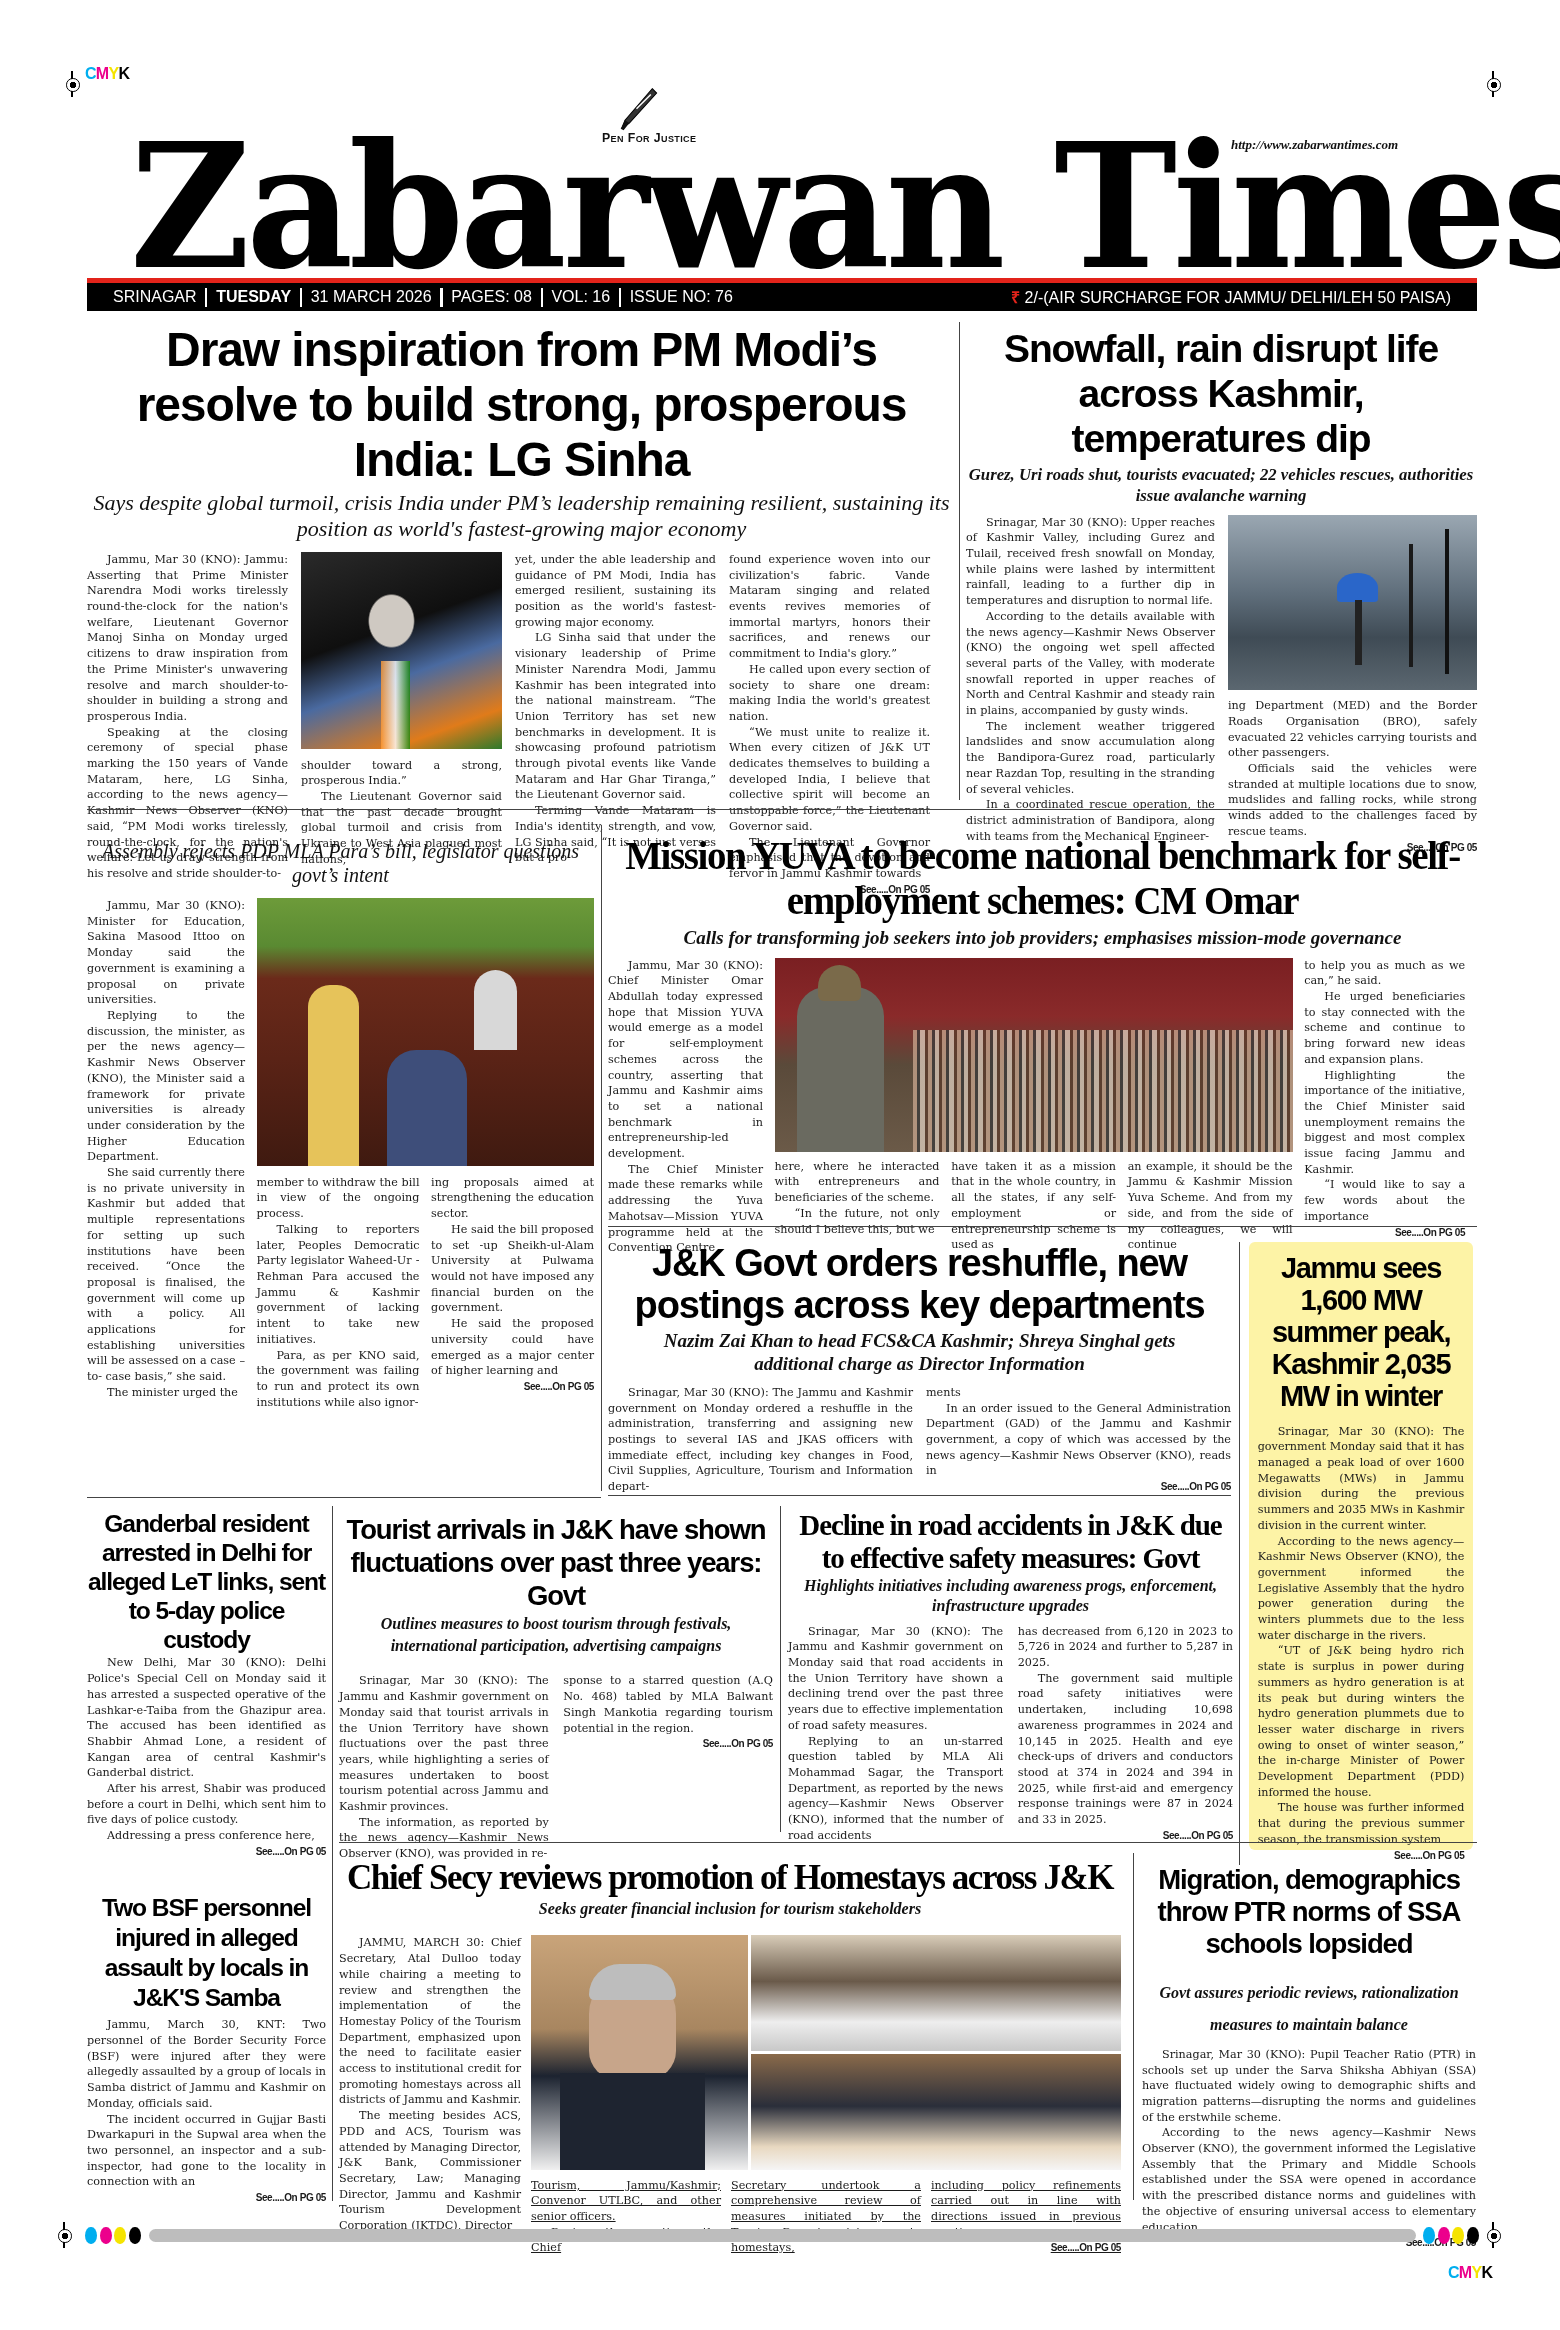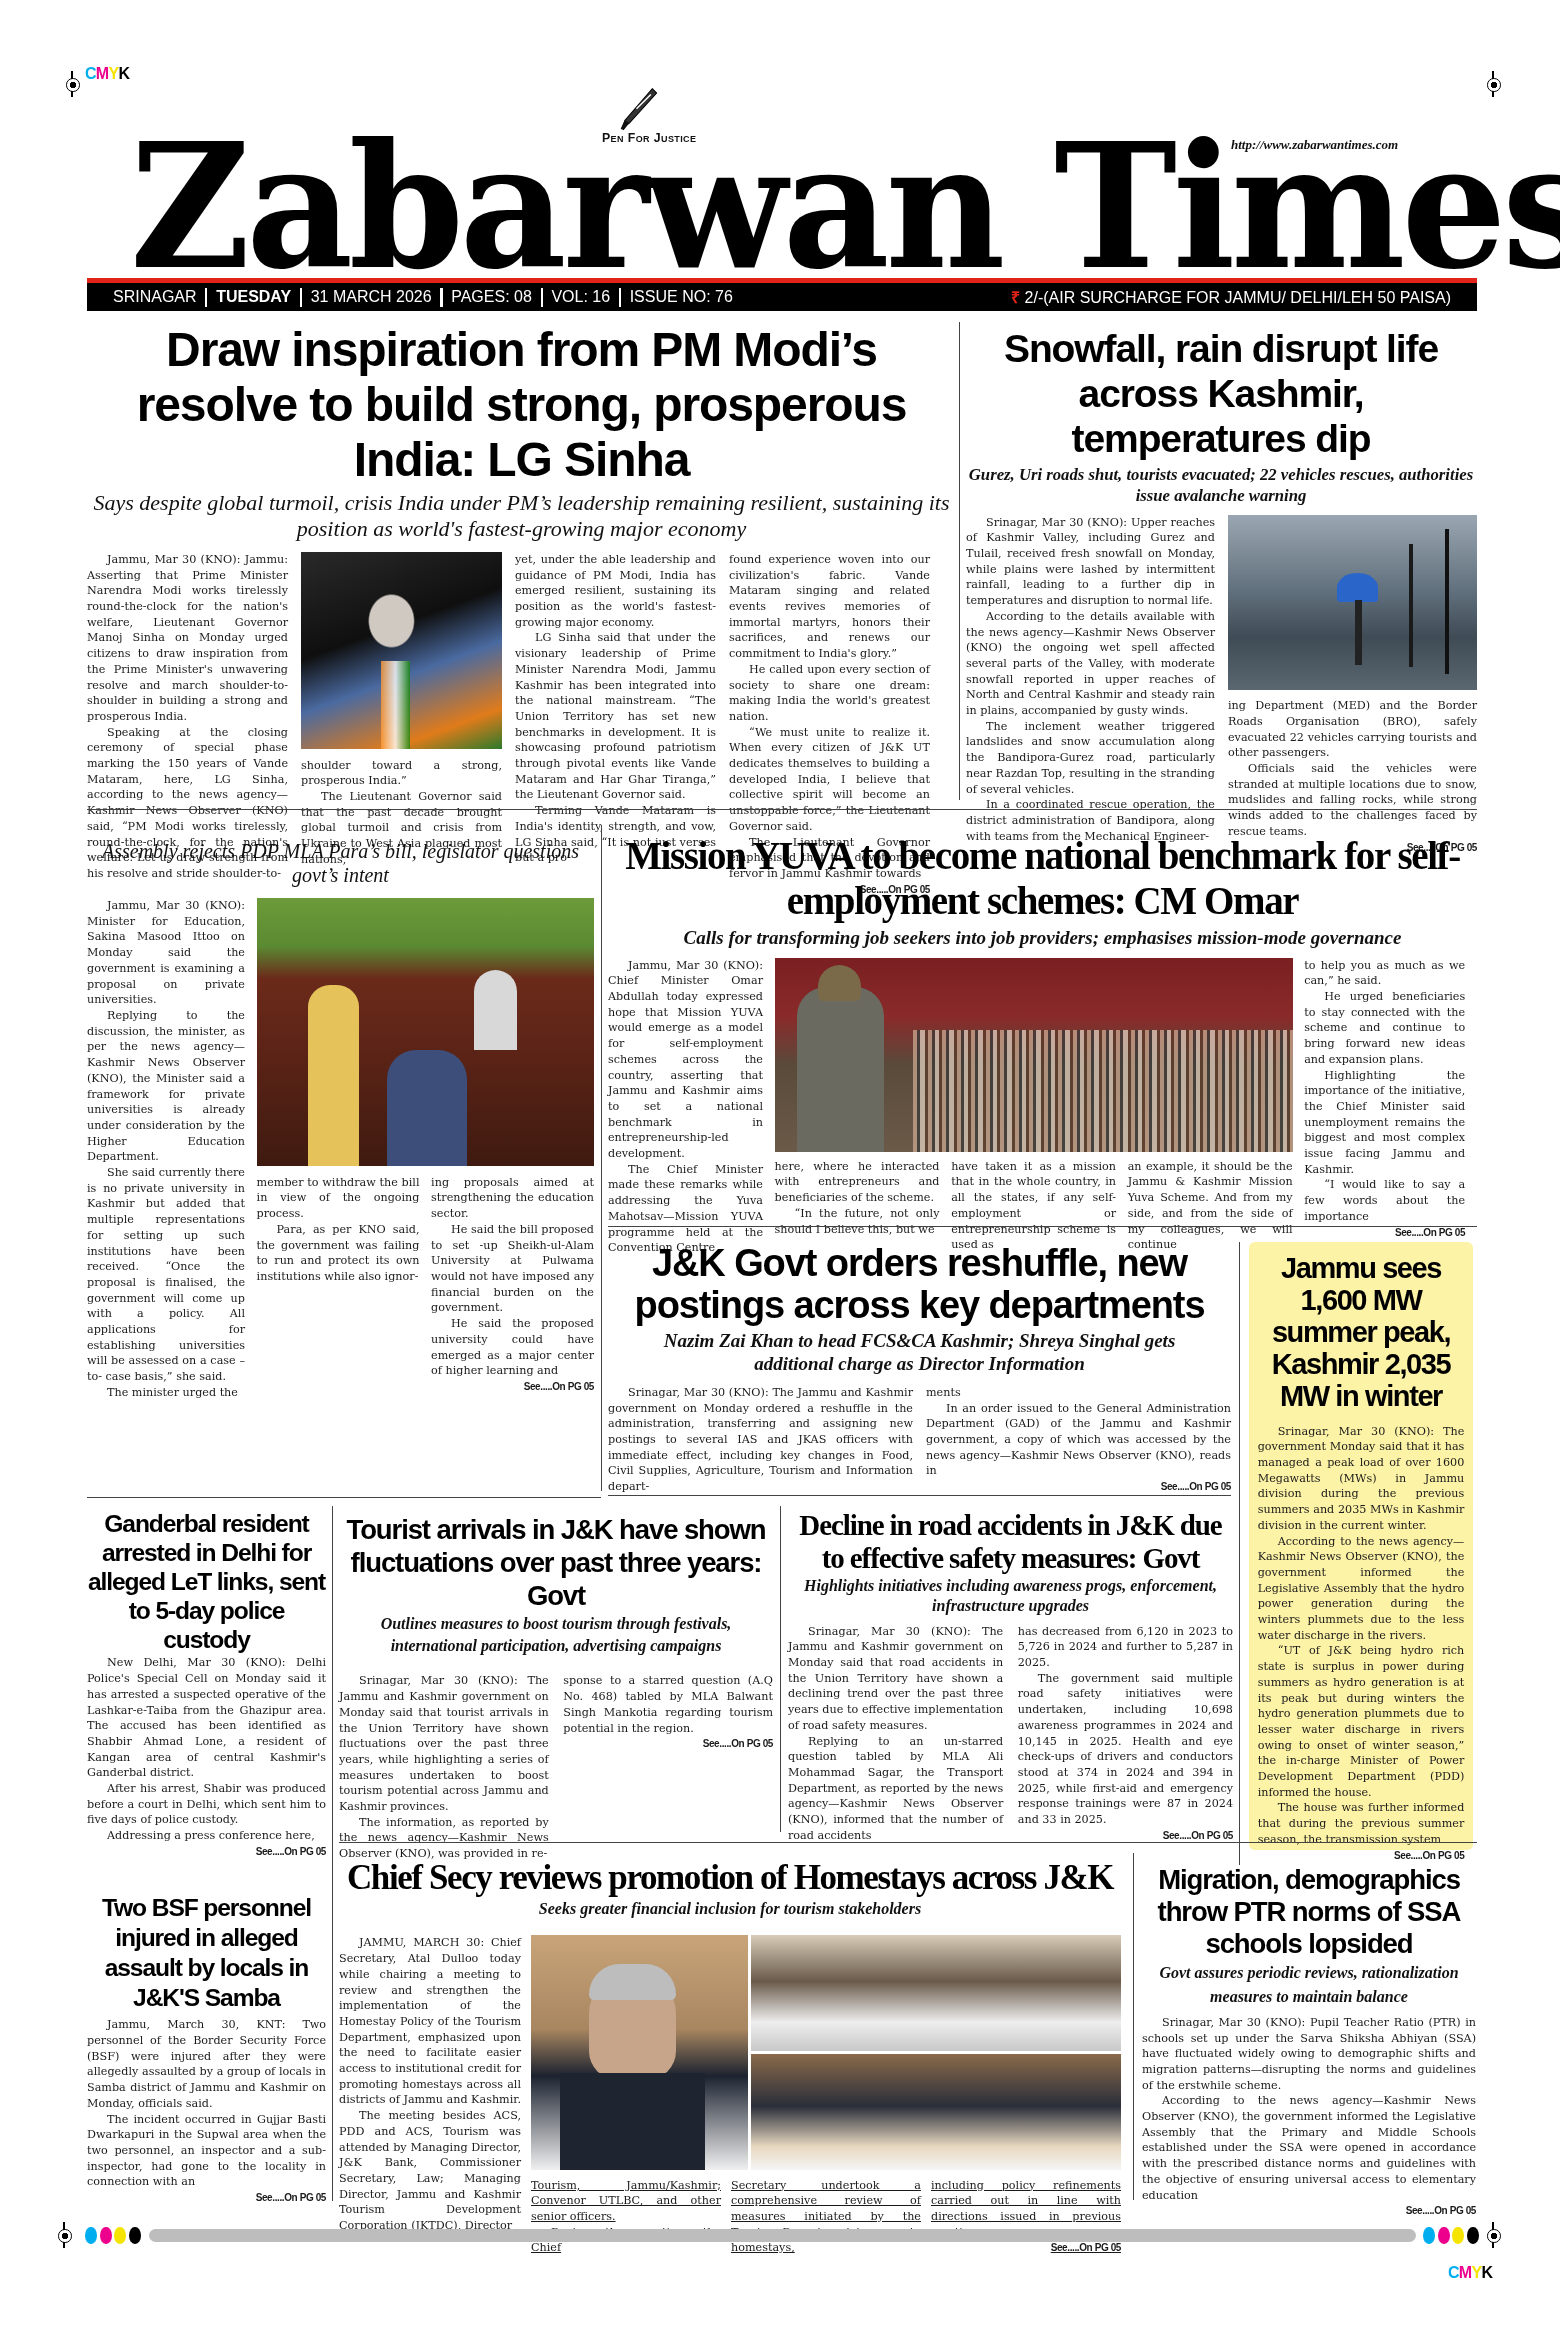--- a/index.html
+++ b/index.html
@@ -152,20 +152,21 @@
     </div>
     <div style="flex:1;">
       <div class="photo" style="height:268px; margin-bottom:8.7px; background: linear-gradient(180deg,#6d9b3a 0%, #5a8a32 18%, #6b2a1a 30%, #5a2316 60%, #3f1a10 100%);">
         <div style="position:absolute;left:51px;top:87px;width:51px;height:181px;border-radius:22px 22px 0 0;background:#e6c35a;"></div>
         <div style="position:absolute;left:130px;top:152px;width:80px;height:116px;border-radius:29px 29px 0 0;background:#3e4e7a;"></div>
         <div style="position:absolute;left:217px;top:72px;width:43px;height:80px;border-radius:22px 22px 0 0;background:#d8d8d8;"></div>
       </div>
       <div class="cols" style="gap:11.6px;">
         <div class="col">
           <p style="text-indent:0">member to withdraw the bill in view of the ongoing process.</p>
+          <p>Talking to reporters later, Peoples Democratic Party legislator Waheed-Ur -Rehman Para accused the Jammu &amp; Kashmir government of lacking intent to take new initiatives.</p>
           <p>Para, as per KNO said, the government was failing to run and protect its own institutions while also ignor-</p>
         </div>
         <div class="col">
           <p style="text-indent:0">ing proposals aimed at strengthening the education sector.</p>
           <p>He said the bill proposed to set -up Sheikh-ul-Alam University at Pulwama would not have imposed any financial burden on the government.</p>
           <p>He said the proposed university could have emerged as a major center of higher learning and</p>
           <div class="see">See.....On PG 05</div>
         </div>
       </div>
     </div>
@@ -334,21 +335,21 @@
         </div>
       </div>
     </div>
   </div>
 </div>
 
 <div class="rule-v" style="left:1133px; top:1853px; height:347px;"></div>
 
 <div class="article" style="left:1142px; top:1864px; width:334px;">
   <div class="headline" style="font-size:27.5px; line-height:32px;">Migration, demographics throw PTR norms of SSA schools lopsided</div>
-  <div class="deck" style="font-size:16px; line-height:24px; margin-top:1px;">Govt assures periodic reviews, rationalization measures to maintain balance</div>
+  <div class="deck" style="font-size:16px; line-height:32px; margin-top:17px;">Govt assures periodic reviews, rationalization measures to maintain balance</div>
   <div class="body" style="margin-top:5.8px;">
     <p>Srinagar, Mar 30 (KNO): Pupil Teacher Ratio (PTR) in schools set up under the Sarva Shiksha Abhiyan (SSA) have fluctuated widely owing to demographic shifts and migration patterns—disrupting the norms and guidelines of the erstwhile scheme.</p>
     <p>According to the news agency—Kashmir News Observer (KNO), the government informed the Legislative Assembly that the Primary and Middle Schools established under the SSA were opened in accordance with the prescribed distance norms and guidelines with the objective of ensuring universal access to elementary education</p>
     <div class="see">See.....On PG 05</div>
   </div>
 </div>
 
 <div class="reg" style="left:56px; top:2222px;"></div>
 <div class="dot" style="left:85px; background:#00aeef;"></div>
 <div class="dot" style="left:100px; background:#ec008c;"></div>

